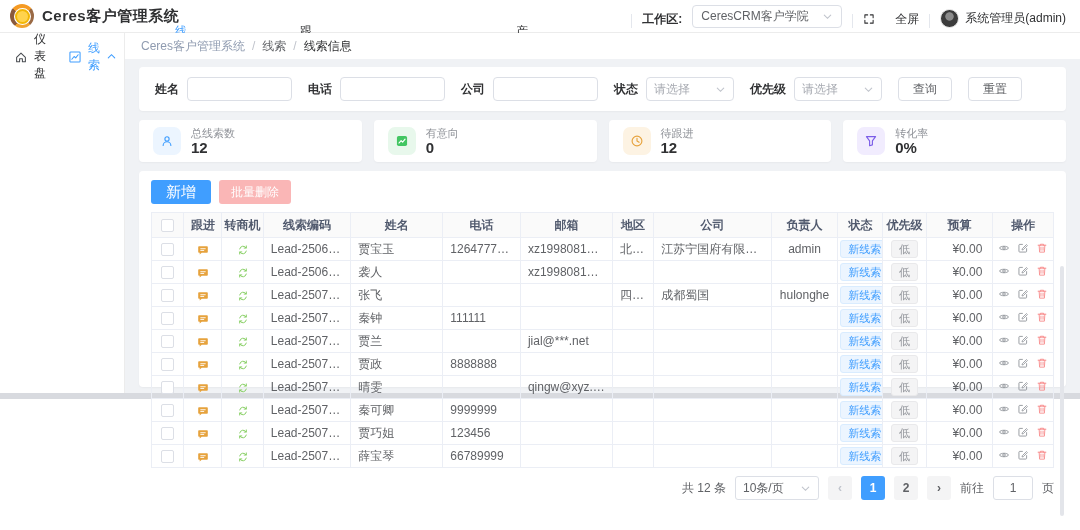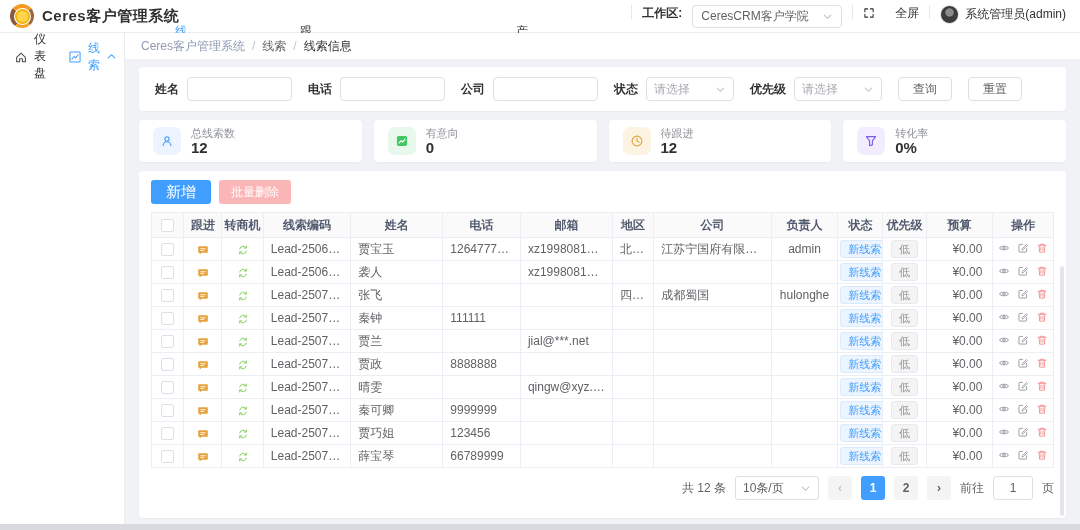--- a/index.html
+++ b/index.html
@@ -1,27 +1,27 @@
 <!DOCTYPE html>
 <html><head>
 <meta charset="utf-8">
 <style>
   * { box-sizing: border-box; margin: 0; padding: 0; }
   html,body { width:1080px; height:530px; overflow:hidden; }
   body { font-family:"Liberation Sans","DejaVu Sans",sans-serif; font-size:12px; color:#303133; background:#fff; }
-  .app { width:1080px; height:530px; display:flex; flex-direction:column; }
+  .app { width:1080px; height:399px; display:flex; flex-direction:column; }
 
   
   .app-header { height:33px; flex:none; display:flex; align-items:center; padding:0 14px 0 10px; border-bottom:1px solid #ececec; background:#fff; }
   .logo { width:24px; height:24px; border-radius:50%; position:relative; flex:none;
           background:conic-gradient(#f59a23 0 14%, #9a6a45 14% 38%, #f0a32f 38% 60%, #8a5a3b 60% 86%, #f59a23 86% 100%); display:flex; align-items:center; justify-content:center; }
   .logo::before { content:""; position:absolute; width:17px; height:17px; border-radius:50%; background:#fff; }
   .logo::after { content:""; position:absolute; width:11px; height:11px; border-radius:50%; background:#ffd34d; border:2px solid #f2b705; }
   .app-title { font-size:15px; font-weight:bold; margin-left:8px; letter-spacing:.5px; }
-  .header-right { margin-left:auto; display:flex; align-items:flex-start; gap:10px; color:#606266; }
+  .header-right { margin-left:auto; display:flex; align-items:flex-end; gap:10px; color:#606266; }
   .hdiv { width:1px; height:14px; background:#e4e7ed; }
   .ws-label { color:#303133; font-weight:600; }
   .ws-select { width:150px; height:23px; border:1px solid #dcdfe6; border-radius:4px; padding:0 8px; display:flex; align-items:center; justify-content:space-between; color:#606266; cursor:pointer; background:#fff; }
   .fullscreen { display:flex; align-items:center; gap:20px; cursor:pointer; color:#303133; }
   .userbox { display:flex; align-items:center; gap:6px; cursor:pointer; color:#303133; }
   .avatar { width:19px; height:19px; border-radius:50%; background:radial-gradient(circle at 50% 38%, #8b8b8b 0 28%, #3c3c3c 34%); border:1px solid #e0e0e0; }
   .chev { width:11px; height:11px; color:#c0c4cc; flex:none; }
   .chev.up { transform:rotate(180deg); }
 
   

